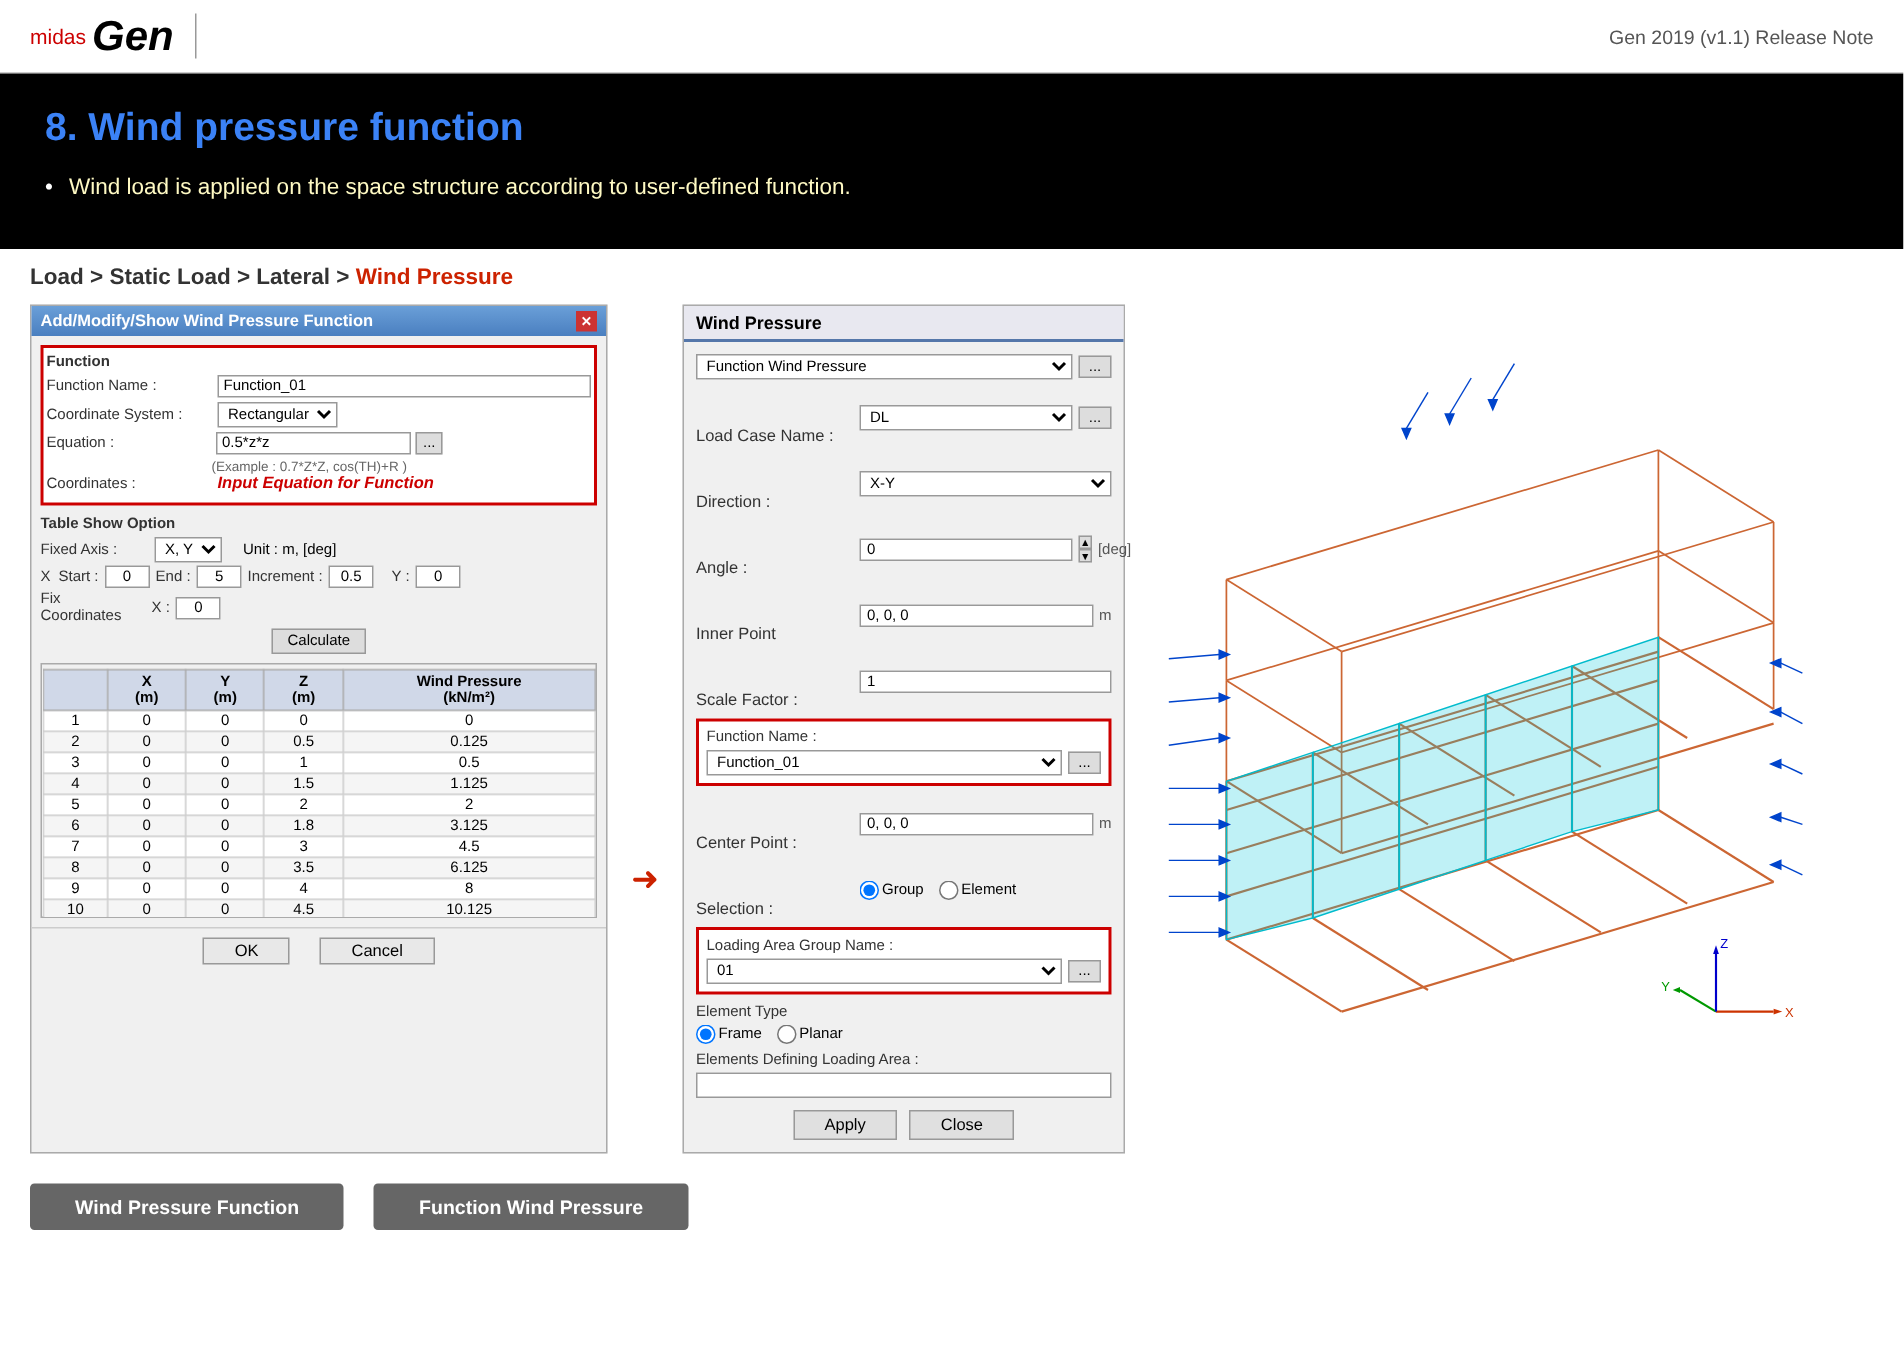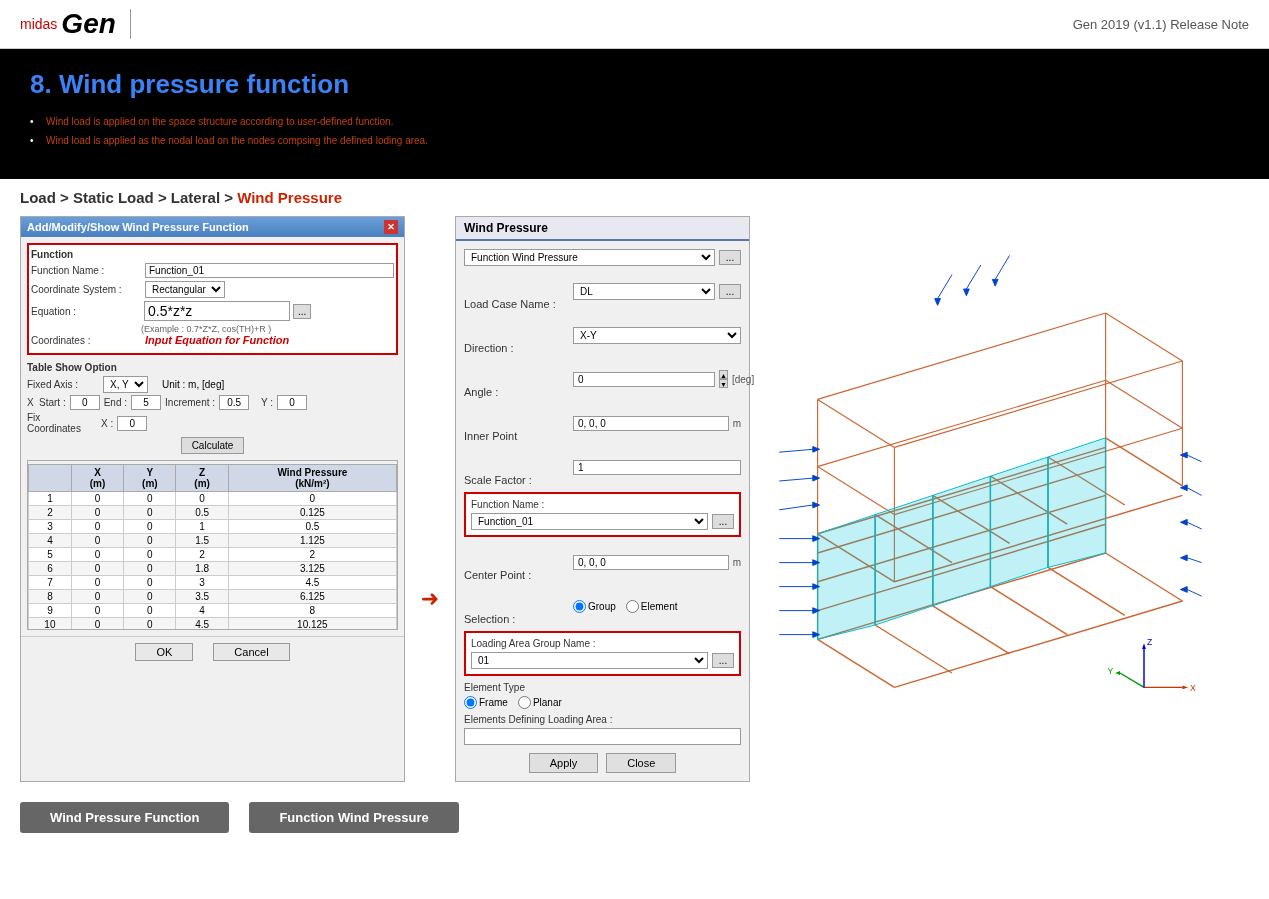--- a/index.html
+++ b/index.html
@@ -56,22 +56,22 @@
       color: #3b82f6;
       font-size: 26px;
       font-weight: bold;
       margin-bottom: 16px;
     }
     .banner ul {
       list-style: none;
       padding: 0;
     }
     .banner ul li {
-      color: #c2410c;
-      font-size: 10px;
+      color: #fef9c3;
+      font-size: 15px;
       margin-bottom: 8px;
       padding-left: 16px;
       position: relative;
     }
     .banner ul li::before {
       content: '•';
       position: absolute;
       left: 0;
       color: #fff;
     }
@@ -163,22 +163,22 @@
 
     .equation-row {
       display: flex;
       align-items: center;
       gap: 3px;
     }
     .equation-input {
       border: 1px solid #999;
       background: #fff;
       padding: 1px 3px;
-      font-size: 14px;
-      width: 146px;
+      font-size: 10px;
+      width: 130px;
     }
     .btn-small {
       background: #ddd;
       border: 1px solid #999;
       font-size: 10px;
       padding: 1px 4px;
       cursor: pointer;
     }
     .equation-hint {
       font-size: 9px;
@@ -462,21 +462,20 @@
     <span class="logo-gen">Gen</span>
     <div class="logo-divider"></div>
   </div>
   <span class="header-title">Gen 2019 (v1.1) Release Note</span>
 </div>
 
 <div class="banner">
   <h1>8. Wind pressure function</h1>
   <ul>
     <li>Wind load is applied on the space structure according to user-defined function.</li>
-    <li>Wind load is applied as the nodal load on the nodes compsing the defined loding area.</li>
   </ul>
 </div>
 
 <div class="breadcrumb">
   <span>Load &gt; Static Load &gt; Lateral &gt; </span><span class="wind-pressure-link">Wind Pressure</span>
 </div>
 
 <div class="main-content">
 
   <div class="dialog-left">

